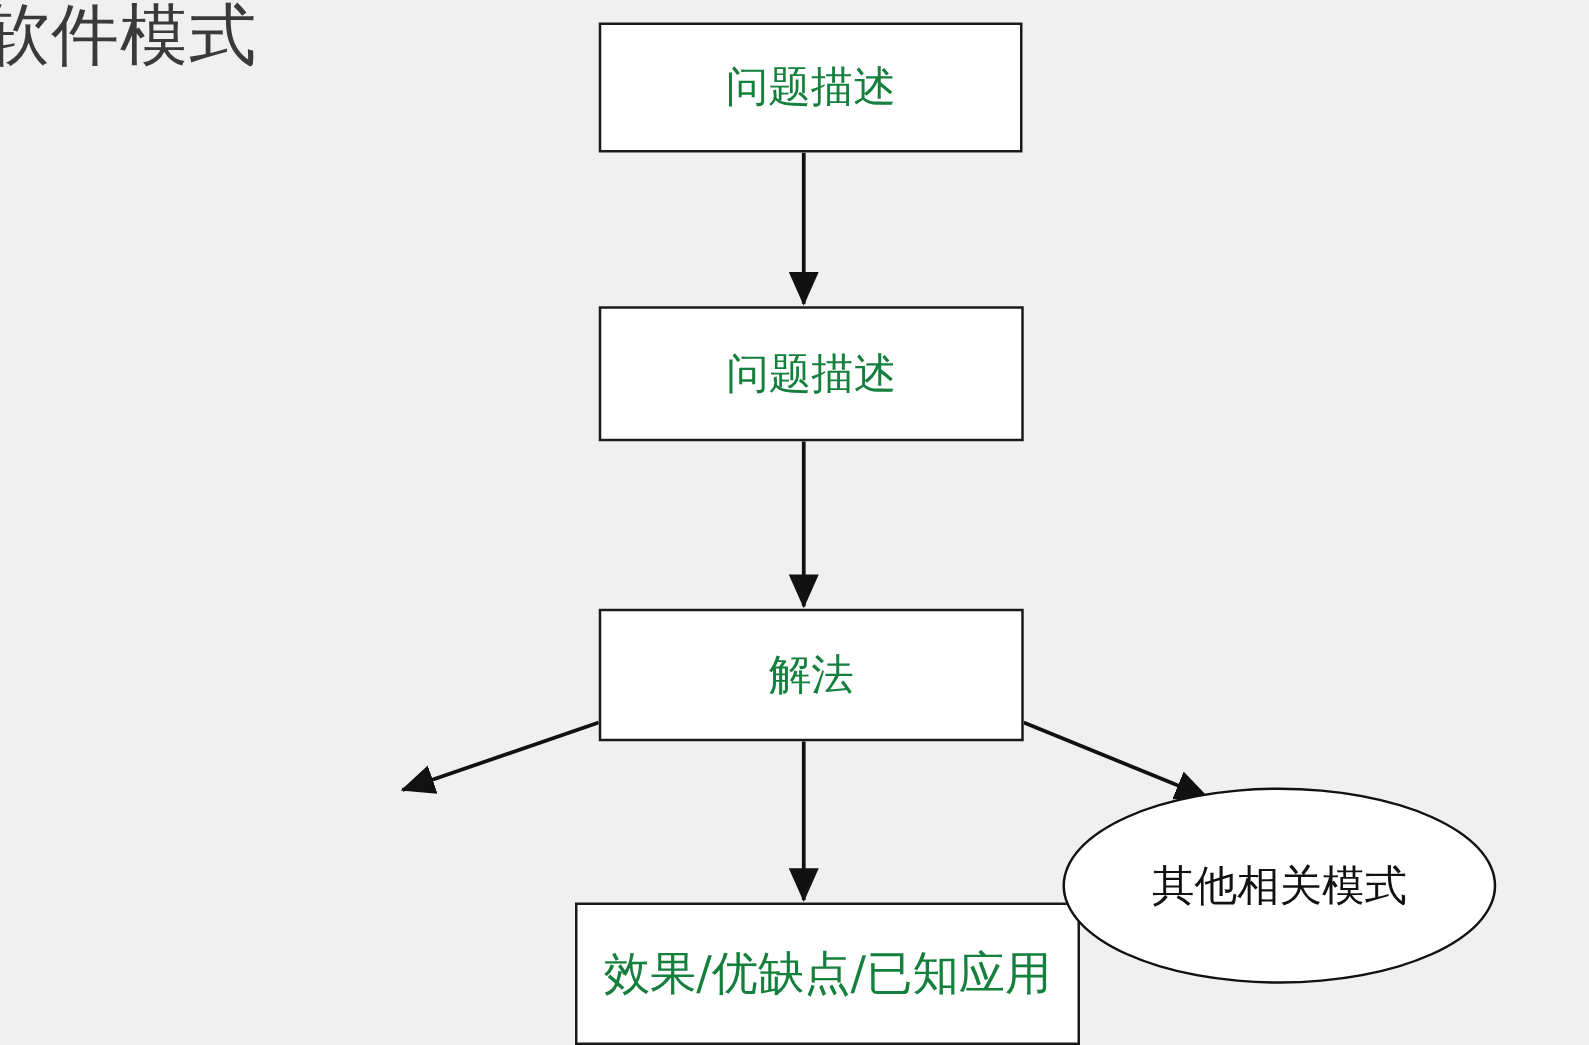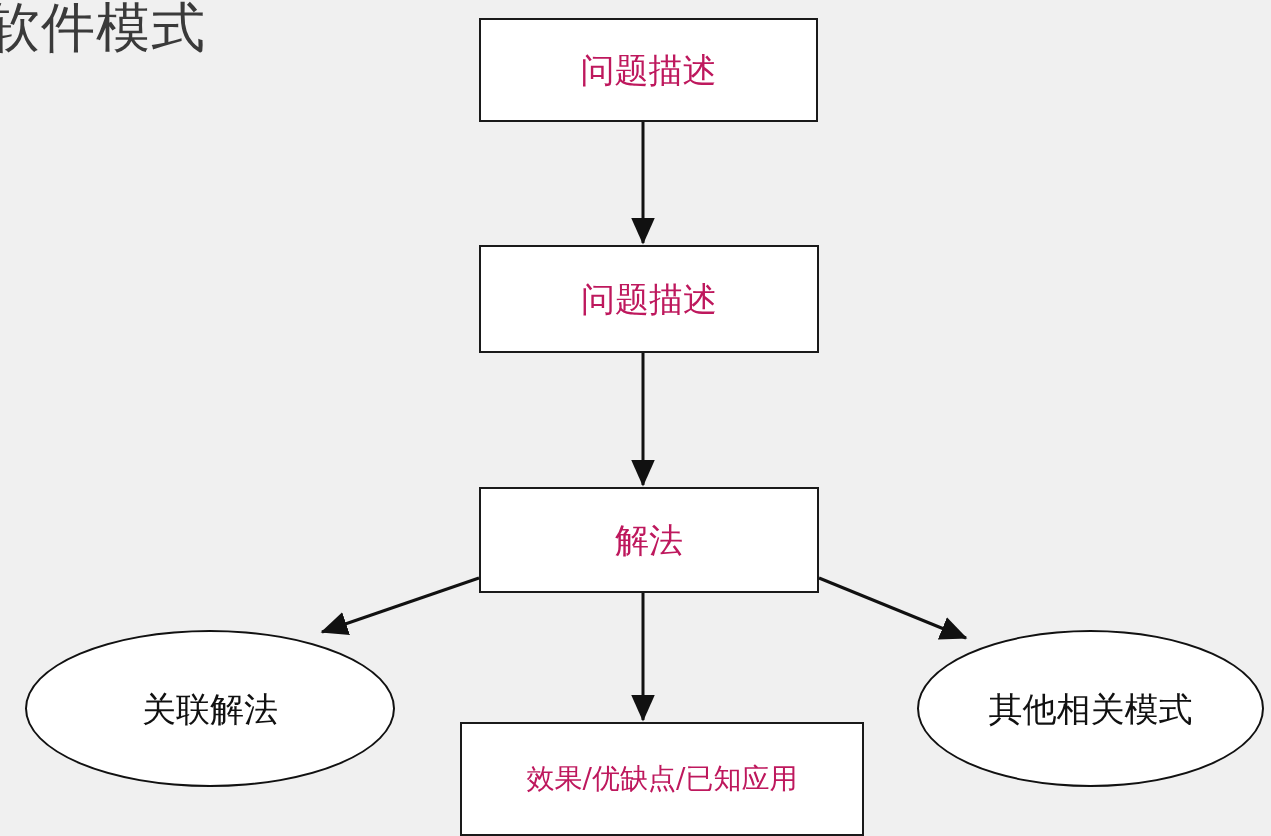--- a/index.html
+++ b/index.html
@@ -46,21 +46,21 @@
     border: 2px solid #1a1a1a;
     box-sizing: border-box;
     display: flex;
     align-items: center;
     justify-content: center;
     text-align: center;
   }
   .node-box .label {
     font-size: 34px;
     line-height: 40px;
-    color: #be185d;
+    color: #15803d;
     padding: 0 6px;
   }
   .node-ellipse {
     position: absolute;
     background: #ffffff;
     border: 2px solid #111111;
     border-radius: 50%;
     box-sizing: border-box;
     display: flex;
     align-items: center;
@@ -72,22 +72,22 @@
     line-height: 40px;
     color: #111111;
   }
 
   
   #box-problem    { left: 479px;  top: 18px;  width: 339px; height: 104px; }
   #box-premise    { left: 479px;  top: 245px; width: 340px; height: 108px; }
   #box-solution   { left: 479px;  top: 487px; width: 340px; height: 106px; text-align: center; }
   #box-effects    { left: 460px;  top: 722px; width: 404px; height: 114px; }
   #ellipse-related{ left: 25px;   top: 630px; width: 370px; height: 157px; }
-  #ellipse-other  { left: 917px;  top: 630px; width: 347px; height: 157px; justify-content: center; }
-  #box-effects .label { line-height: 46px; font-size: 28px; }
+  #ellipse-other  { left: 850px;  top: 630px; width: 347px; height: 157px; justify-content: center; }
+  #box-effects .label { line-height: 46px; font-size: 37px; }
 </style>
 </head>
 <body>
 
 <div id="canvas">
 
   <div class="title">软件模式</div>
 
   <svg class="edges" width="1271" height="836" viewBox="0 0 1271 836">
     <defs>
@@ -116,21 +116,18 @@
   </div>
 
   <div class="node-box" id="box-solution">
     <span class="label">解法</span>
   </div>
 
   <div class="node-box" id="box-effects">
     <span class="label">效果/优缺点/已知应用</span>
   </div>
 
-  <div class="node-ellipse" id="ellipse-related">
-    <span class="label">关联解法</span>
-  </div>
 
   <div class="node-ellipse" id="ellipse-other">
     <span class="label">其他相关模式</span>
   </div>
 
 </div>
 
 </body></html>

